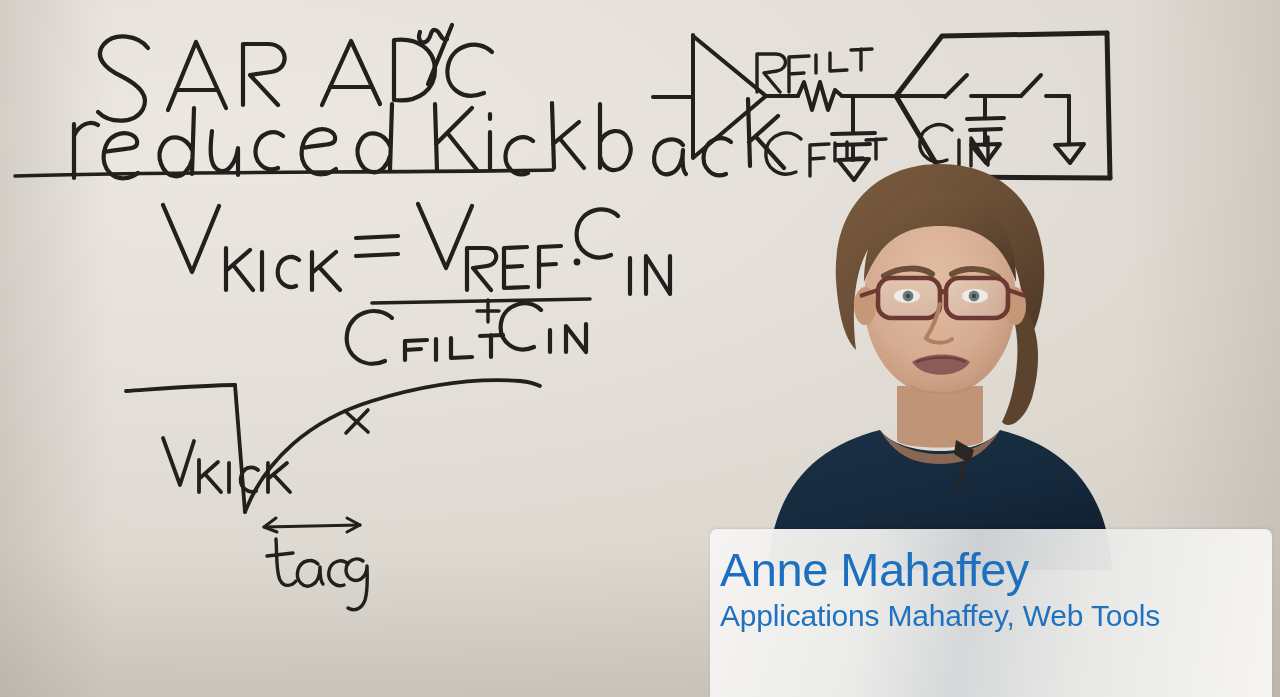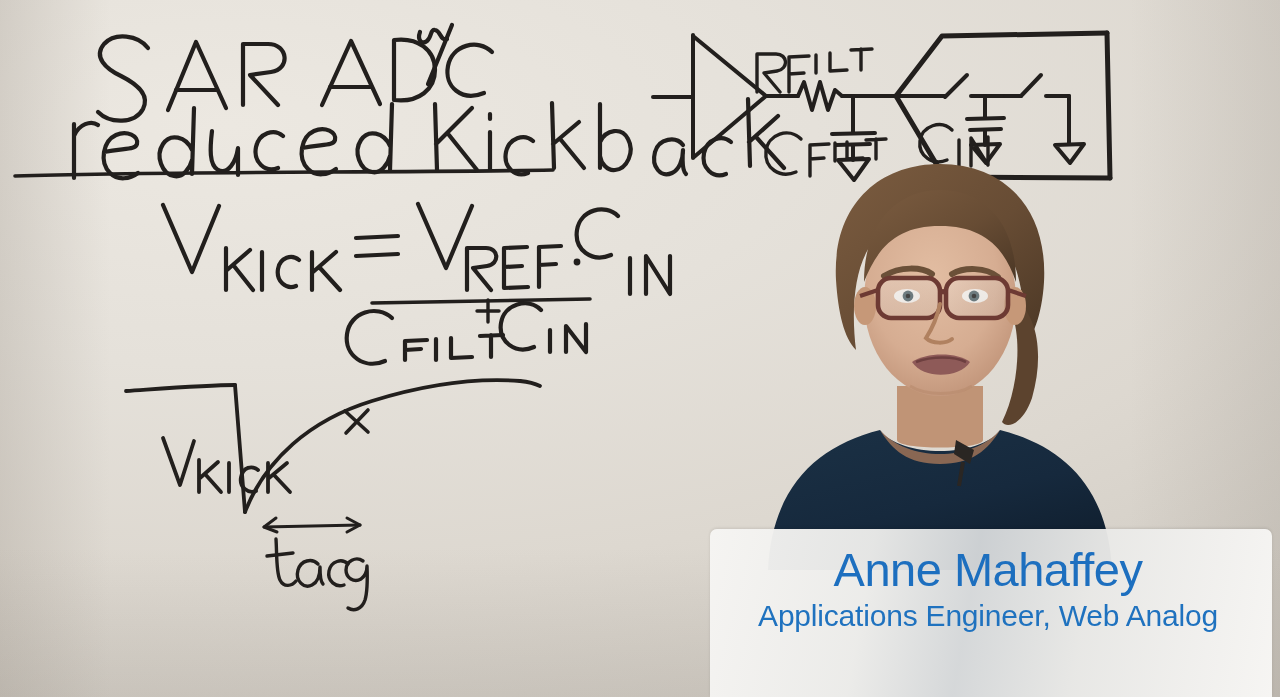--- a/index.html
+++ b/index.html
@@ -50,21 +50,21 @@
         rgba(246,245,243,.97) 0%,
         rgba(237,237,235,.96) 28%,
         rgba(214,217,219,.95) 46%,
         rgba(233,233,231,.96) 66%,
         rgba(248,247,245,.97) 100%);
     box-shadow:0 -1px 3px rgba(0,0,0,.10);
     overflow:hidden;
   }
   #lt-inner{
     position:absolute;right:16px;top:14px;left:10px;
-    text-align:center;
+    text-align:left;
     color:#1f6fbe;
   }
   #lt-name{
     font-size:47px;line-height:54px;font-weight:400;letter-spacing:-.5px;
     color:#1d6fbf;white-space:nowrap;
   }
   .lt-sub{
     font-size:30px;line-height:37px;font-weight:400;letter-spacing:-.2px;
     color:#1f72bf;white-space:nowrap;
   }
@@ -347,17 +347,17 @@
 
     <path d="M152 212 C166 202 198 202 210 212 C200 228 164 230 152 212 Z" fill="#8e5a58"></path>
     <path d="M156 212 C172 206 194 206 206 212" stroke="#6d3f3f" stroke-width="2.6" fill="none"></path>
 
     <path d="M150 236 C166 246 196 246 212 236" stroke="#b88b6c" stroke-width="3" fill="none" opacity=".6"></path>
   </svg>
 
   <div id="lower-third">
     <div id="lt-inner">
       <div id="lt-name">Anne Mahaffey</div>
-      <div class="lt-sub">Applications Engineer, Web Analog</div>
+      <div class="lt-sub">Applications Mahaffey, Web Tools</div>
     </div>
   </div>
 
 </div>
 
 </body></html>

